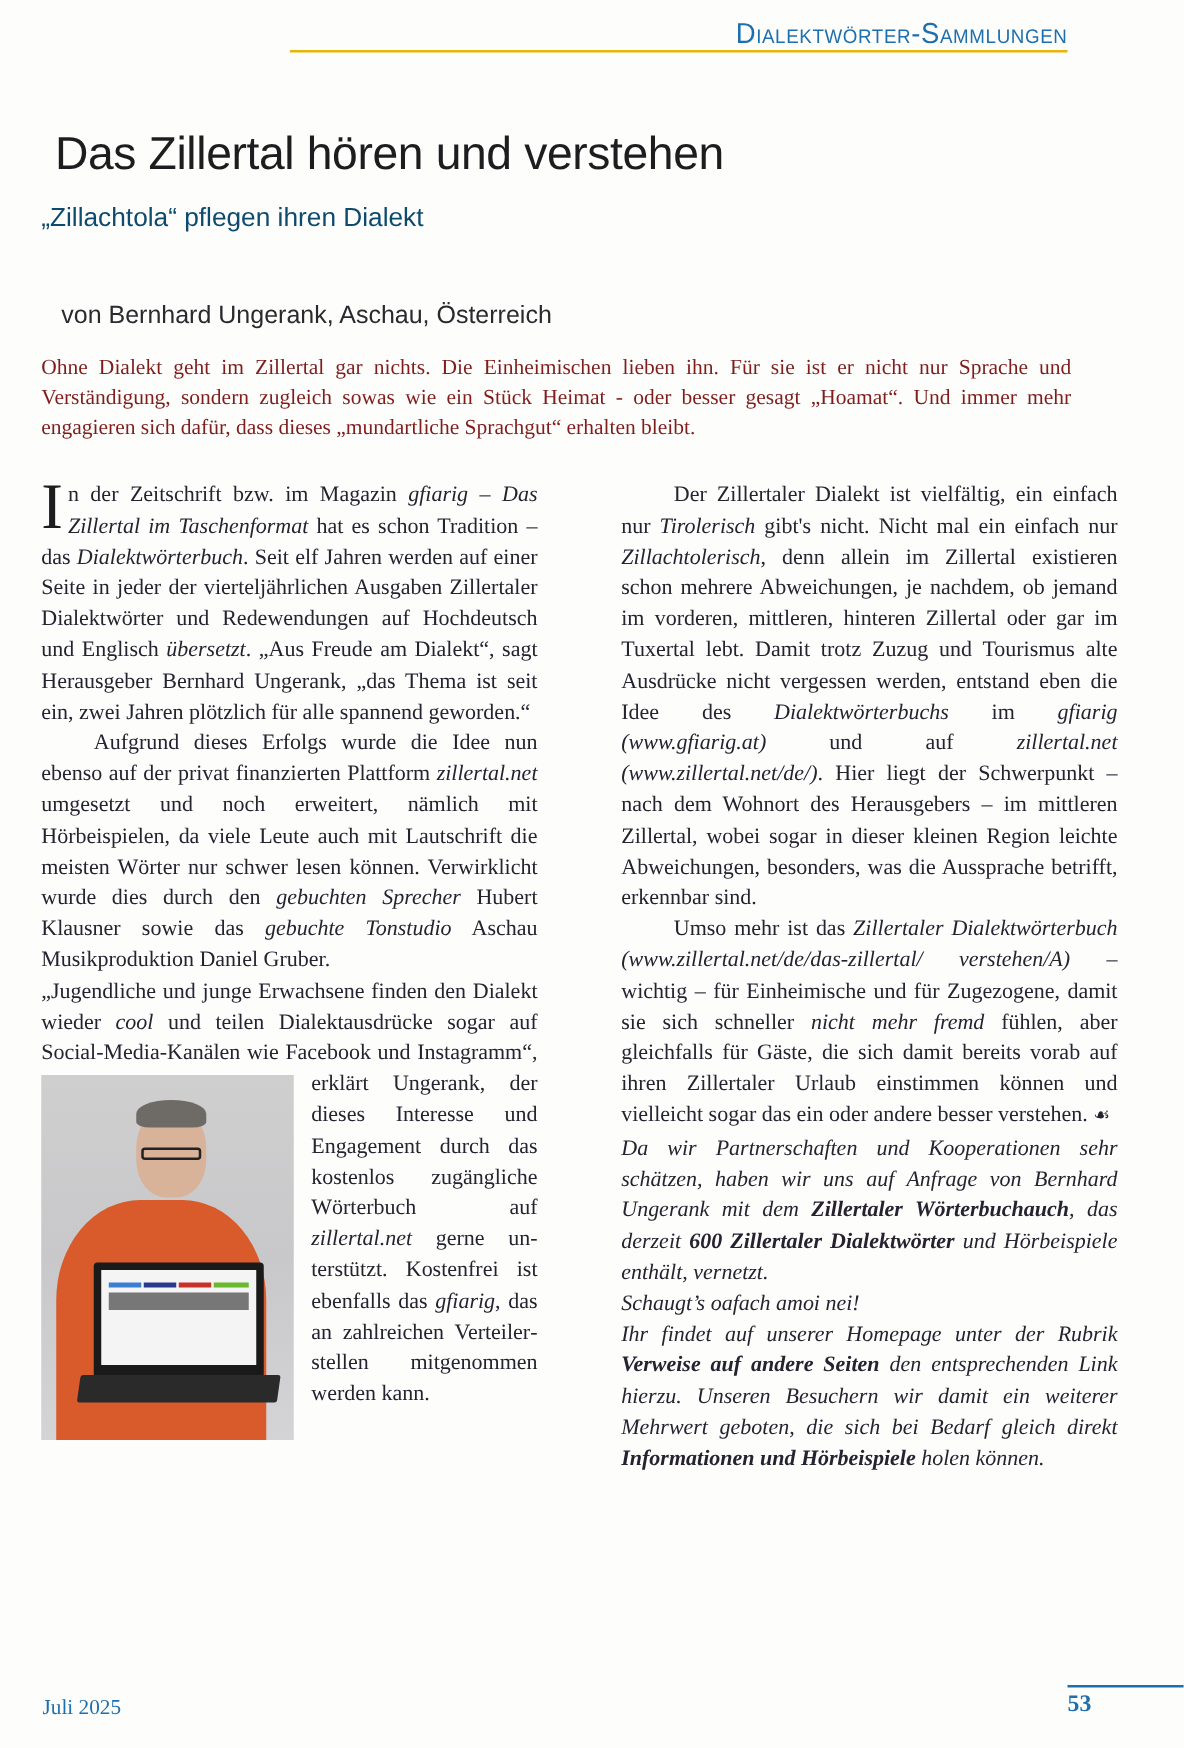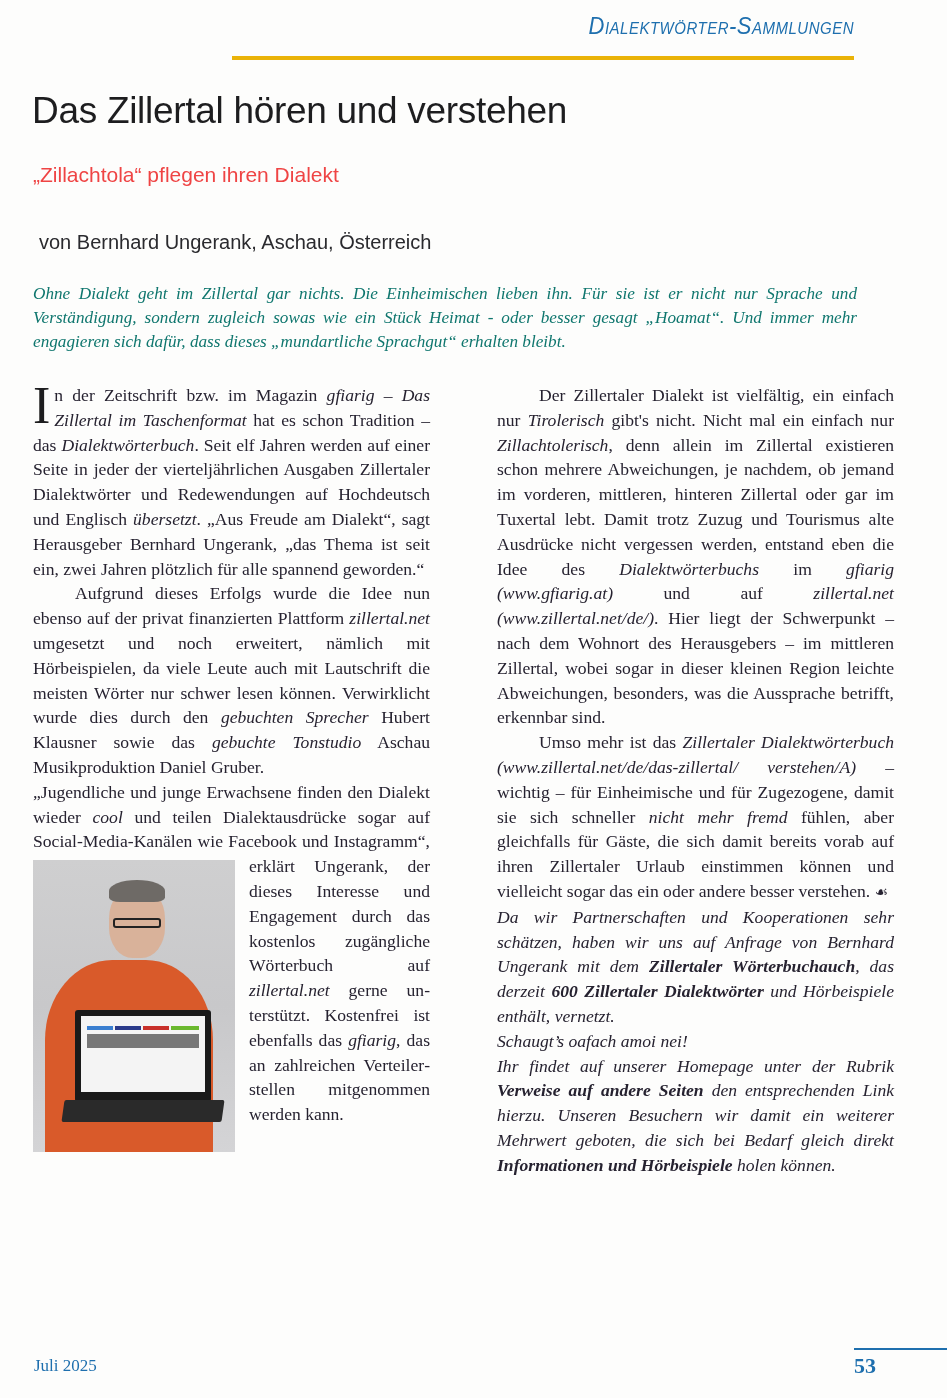--- a/index.html
+++ b/index.html
@@ -4,53 +4,52 @@
   <style>
     html, body { margin: 0; padding: 0; }
     body {
       width: 947px; height: 1398px; position: relative; overflow: hidden;
       background: #fdfdfc;
       font-family: "Liberation Serif", "DejaVu Serif", serif;
       color: #262230;
     }
     .section-header {
       position: absolute; left: 232px; top: 14px; width: 622px;
-      border-bottom: 4px solid #eab308;
+      border-bottom: 2px solid #eab308;
       text-align: right;
-      padding-bottom: 16px;
-      font-style: italic;
+      padding-bottom: 0px;
     }
     .section-header span {
       font-family: "Liberation Sans", "DejaVu Sans", sans-serif;
       color: #1e6fae;
       font-size: 22px; letter-spacing: 0.5px;
       font-variant: small-caps;
       line-height: 26px;
       display: inline-block;
       transform: scaleY(1.05);
     }
     .title {
       position: absolute; left: 32px; top: 90px;
       font-family: "Liberation Sans", "DejaVu Sans", sans-serif;
-      font-size: 37px; color: #1d1d1f; margin: 0; font-weight: normal;
+      font-size: 37px; color: #1d1d1f; margin: 12px; font-weight: normal;
       letter-spacing: -0.3px;
     }
     .subtitle {
       position: absolute; left: 33px; top: 163px;
       font-family: "Liberation Sans", "DejaVu Sans", sans-serif;
-      font-size: 21px; color: #ef4444; margin: 0; font-weight: normal;
+      font-size: 21px; color: #0c4a6e; margin: 0; font-weight: normal;
     }
     .byline {
       position: absolute; left: 33px; top: 225px;
       font-family: "Liberation Sans", "DejaVu Sans", sans-serif;
-      font-size: 20px; color: #2a2a2e; margin: 6px;
+      font-size: 20px; color: #2a2a2e; margin: 16px;
     }
     .lead {
       position: absolute; left: 33px; top: 282px; width: 824px;
-      font-style: italic; color: #0f766e;
+      color: #7f1d1d;
       font-size: 17.2px; line-height: 24px; text-align: justify;
       margin: 0;
     }
     .col {
       position: absolute; top: 383px;
       font-size: 17.6px; line-height: 24.8px;
       text-align: justify; hyphens: manual;
     }
     .col-left { left: 33px; width: 397px; }
     .col-right { left: 458px; width: 397px; margin-left: 39px; }
@@ -104,21 +103,21 @@
     .note { font-style: italic; margin: 0; }
     .note b { font-weight: bold; }
     .endmark { font-size: 15px; }
     .footer-left {
       position: absolute; left: 34px; top: 1356px;
       color: #1e6fae; font-size: 17px;
     }
     .footer-right {
       position: absolute; left: 854px; top: 1348px; width: 93px;
       border-top: 2px solid #1e6fae;
-      color: #1e6fae; font-size: 22px; font-weight: bold; padding-top: 3px;
+      color: #1e6fae; font-size: 19px; font-weight: bold; padding-top: 3px;
     }
   </style>
 </head>
 <body>
 
 <div class="section-header">
   <span>Dialektwörter-Sammlungen</span>
 </div>
 
 <h1 class="title">Das Zillertal hören und verstehen</h1>

